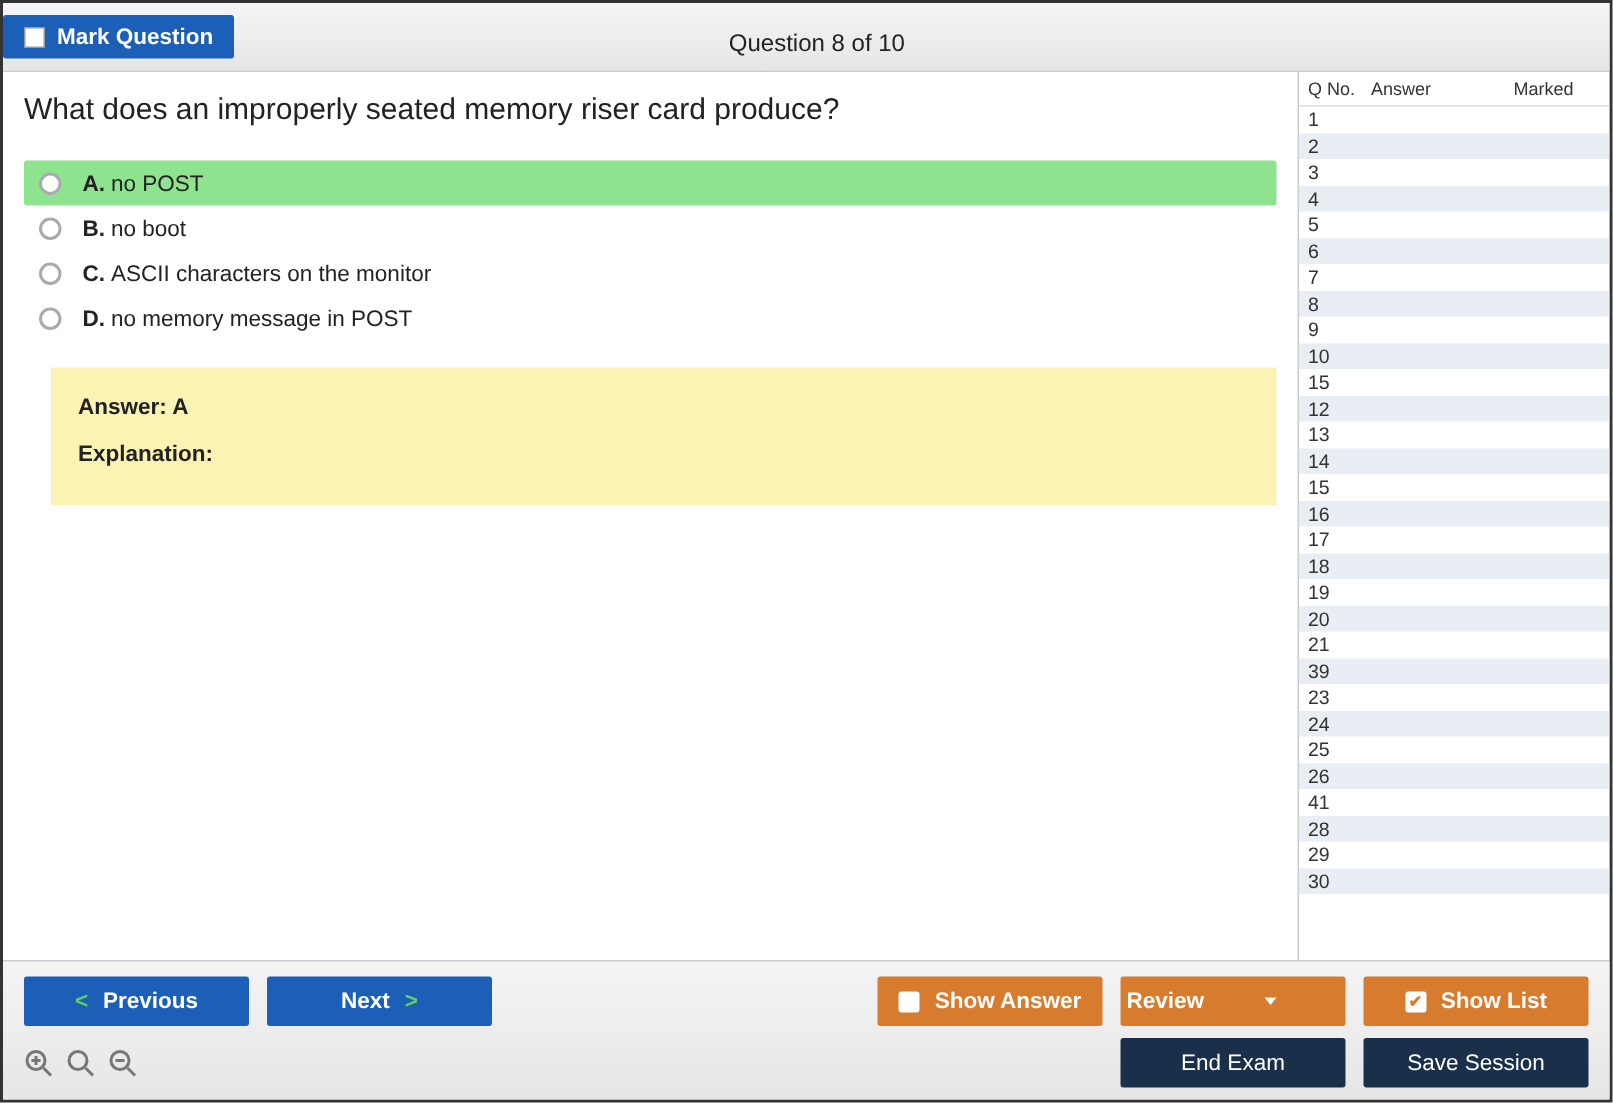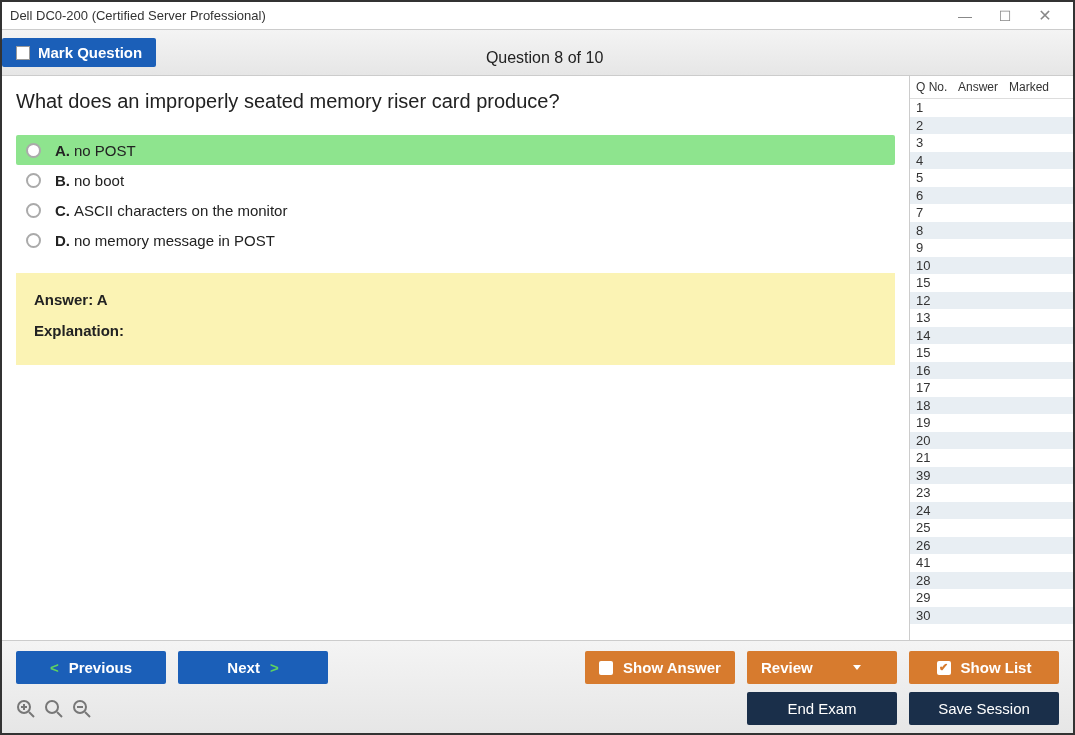--- a/index.html
+++ b/index.html
@@ -15,24 +15,24 @@
   .mark-btn .cb { width: 14px; height: 14px; background: #fff; border: 1px solid #999; }
   .question-num { flex: 1; text-align: center; font-size: 16px; font-weight: normal; color: #222; margin-right: 140px; }
   .content { flex: 1; display: flex; overflow: hidden; }
   .main { flex: 1; padding: 14px 14px 0 14px; overflow: auto; }
   .qtext { font-size: 20px; color: #222; margin-bottom: 22px; }
   .opts { margin-bottom: 18px; }
   .opt { display: flex; align-items: center; padding: 6px 10px; font-size: 15px; color: #222; cursor: pointer; border-radius: 2px; min-height: 30px; }
   .opt.sel { background: #8ee48e; }
   .radio { width: 15px; height: 15px; border: 2px solid #aaa; border-radius: 50%; margin-right: 14px; flex-shrink: 0; background: #fff; }
   .opt-letter { font-weight: bold; margin-right: 4px; }
-  .answer-box { background: #fbf3b4; padding: 18px 18px 26px 18px; font-size: 15px; color: #222; }
+  .answer-box { background: #fbf3b4; padding: 18px 18px 26px 18px; font-size: 15px; color: #222; margin-left: 18px; }
   .answer-box .ans-line { font-weight: bold; margin-bottom: 14px; }
   .answer-box .exp-line { font-weight: bold; }
-  .sidebar { width: 164px; border-left: 1px solid #ccc; display: flex; flex-direction: column; background: #fff; }
+  .sidebar { width: 208px; border-left: 1px solid #ccc; display: flex; flex-direction: column; background: #fff; }
   .side-head { display: flex; font-size: 12px; color: #333; border-bottom: 1px solid #ddd; padding: 4px 0 4px 0; }
   .side-head .col1 { width: 48px; padding-left: 6px; }
   .side-head .col2 { flex: 1; }
   .side-head .col3 { width: 64px; }
   .side-body { flex: 1; overflow-y: scroll; }
   .side-row { display: flex; font-size: 13px; color: #333; height: 17.5px; align-items: center; }
   .side-row.even { background: #e8eef3; }
   .side-row .col1 { width: 48px; padding-left: 6px; }
   .footer { background: linear-gradient(#f4f4f4, #e6e6e6); border-top: 1px solid #ccc; padding: 10px 14px 8px 14px; }
   .footer-row { display: flex; gap: 12px; align-items: center; }
@@ -51,28 +51,20 @@
   .tri-down { width: 0; height: 0; border-left: 4px solid transparent; border-right: 4px solid transparent; border-top: 5px solid #fff; margin-left: 30px; }
   ::-webkit-scrollbar { width: 16px; }
   ::-webkit-scrollbar-track { background: #f0f0f0; }
   ::-webkit-scrollbar-thumb { background: #c8c8c8; }
   ::-webkit-scrollbar-button { background: #f0f0f0; height: 16px; display: block; }
 </style>
 </head>
 <body>
 
 <div class="window">
-  <div class="titlebar">
-    <div class="titlebar-title">Dell DC0-200 (Certified Server Professional)</div>
-    <div class="win-controls">
-      <div class="win-btn">—</div>
-      <div class="win-btn">☐</div>
-      <div class="win-btn close">✕</div>
-    </div>
-  </div>
 
   <div class="header-bar">
     <div class="mark-btn">
       <span class="cb"></span>
       <span>Mark Question</span>
     </div>
     <div class="question-num">Question 8 of 10</div>
   </div>
 
   <div class="content">
@@ -215,21 +207,21 @@
       </div>
       <div class="btn blue">
         <span>Next</span>
         <span class="arr green">&gt;</span>
       </div>
       <div class="spacer"></div>
       <div class="btn orange">
         <span class="cb"></span>
         <span>Show Answer</span>
       </div>
-      <div class="btn orange" style="justify-content:flex-start;padding-left:14px;">
+      <div class="btn orange" style="justify-content:flex-start;padding-left:4px;">
         <span>Review</span>
         <span class="tri-down"></span>
       </div>
       <div class="btn orange">
         <span class="cb checked"></span>
         <span>Show List</span>
       </div>
     </div>
     <div class="footer-row">
       <div class="zoom-icons">

